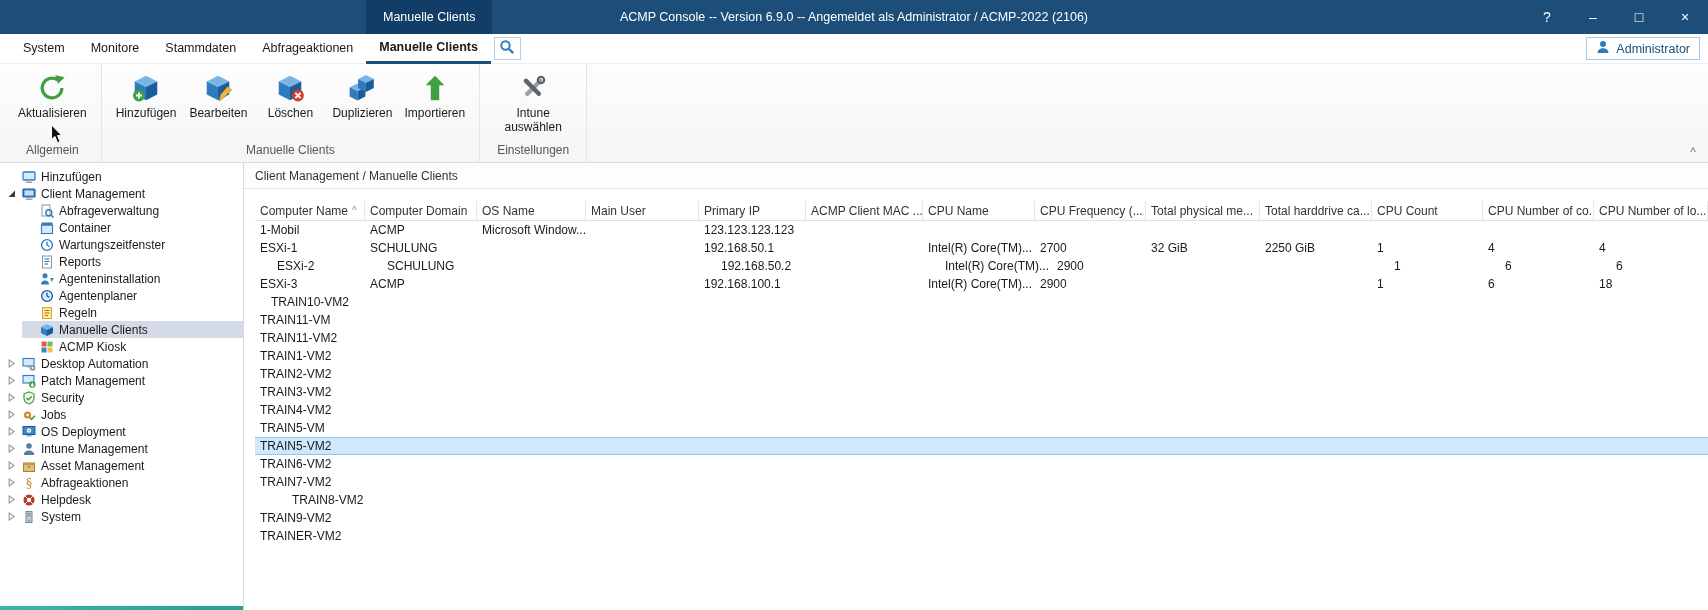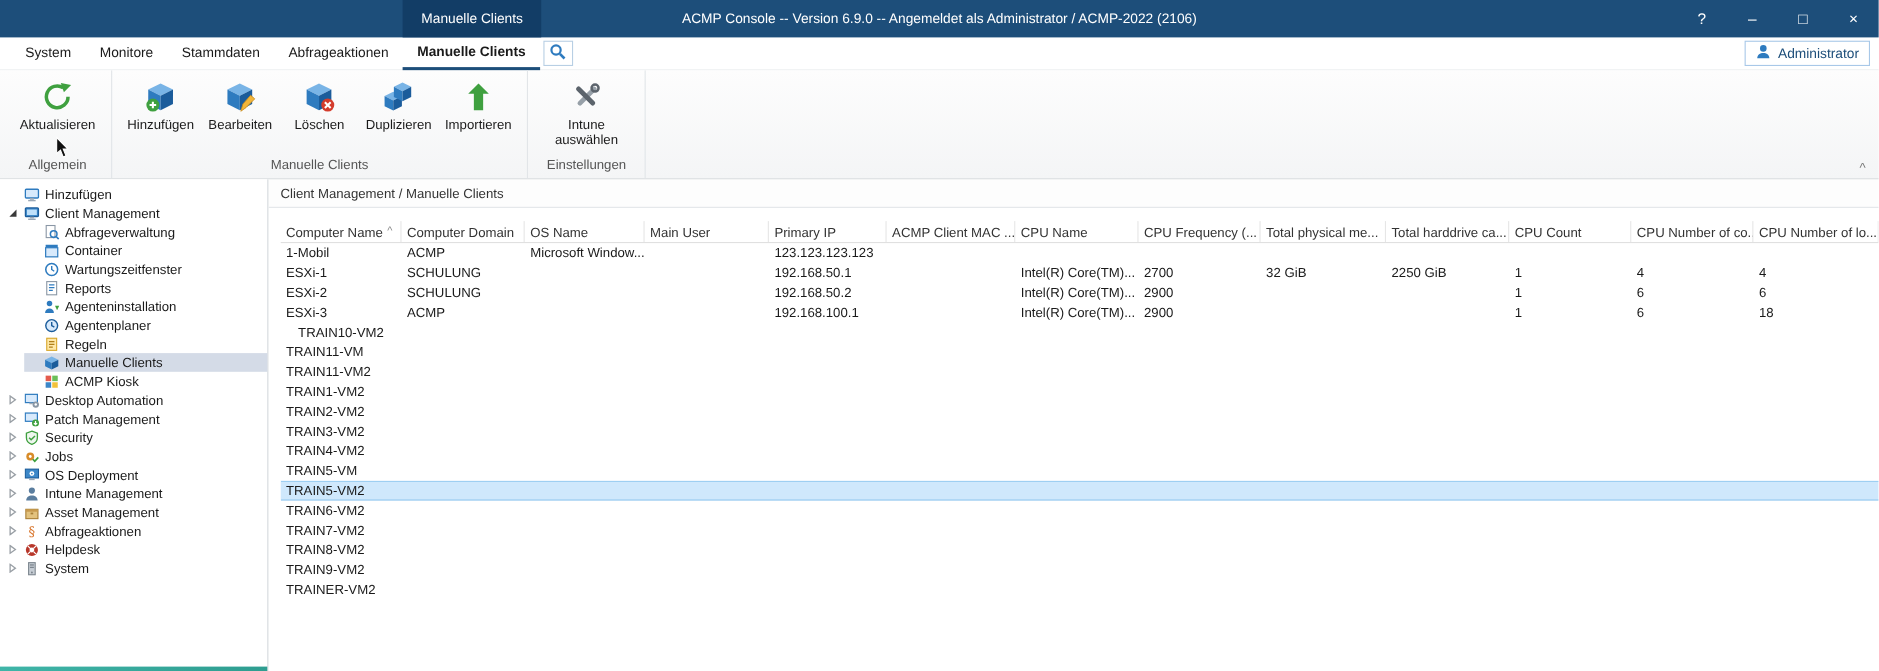--- a/index.html
+++ b/index.html
@@ -610,21 +610,21 @@
               <div class="td" style="width: 117px;"></div>
               <div class="td" style="width: 112px;">Intel(R) Core(TM)...</div>
               <div class="td" style="width: 111px;">2700</div>
               <div class="td" style="width: 114px;">32 GiB</div>
               <div class="td" style="width: 112px;">2250 GiB</div>
               <div class="td" style="width: 111px;">1</div>
               <div class="td" style="width: 111px;">4</div>
               <div class="td last" style="width: 118px;">4</div>
             </div>
             <div class="tr">
-              <div class="td" style="width: 110px;">ESXi-2</div>
+              <div class="td" style="width: 110px; margin-left: 17px;">ESXi-2</div>
               <div class="td" style="width: 112px;">SCHULUNG</div>
               <div class="td" style="width: 109px;"></div>
               <div class="td" style="width: 113px;"></div>
               <div class="td" style="width: 107px;">192.168.50.2</div>
               <div class="td" style="width: 117px;"></div>
               <div class="td" style="width: 112px;">Intel(R) Core(TM)...</div>
               <div class="td" style="width: 111px;">2900</div>
               <div class="td" style="width: 114px;"></div>
               <div class="td" style="width: 112px;"></div>
               <div class="td" style="width: 111px;">1</div>
@@ -805,21 +805,21 @@
               <div class="td" style="width: 117px;"></div>
               <div class="td" style="width: 112px;"></div>
               <div class="td" style="width: 111px;"></div>
               <div class="td" style="width: 114px;"></div>
               <div class="td" style="width: 112px;"></div>
               <div class="td" style="width: 111px;"></div>
               <div class="td" style="width: 111px;"></div>
               <div class="td last" style="width: 118px;"></div>
             </div>
             <div class="tr">
-              <div class="td" style="width: 110px;">TRAIN8-VM2</div>
+              <div class="td" style="width: 110px; margin-left: 32px;">TRAIN8-VM2</div>
               <div class="td" style="width: 112px;"></div>
               <div class="td" style="width: 109px;"></div>
               <div class="td" style="width: 113px;"></div>
               <div class="td" style="width: 107px;"></div>
               <div class="td" style="width: 117px;"></div>
               <div class="td" style="width: 112px;"></div>
               <div class="td" style="width: 111px;"></div>
               <div class="td" style="width: 114px;"></div>
               <div class="td" style="width: 112px;"></div>
               <div class="td" style="width: 111px;"></div>

